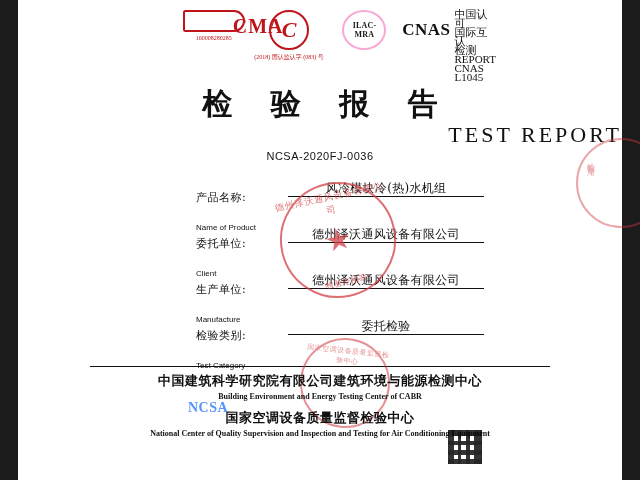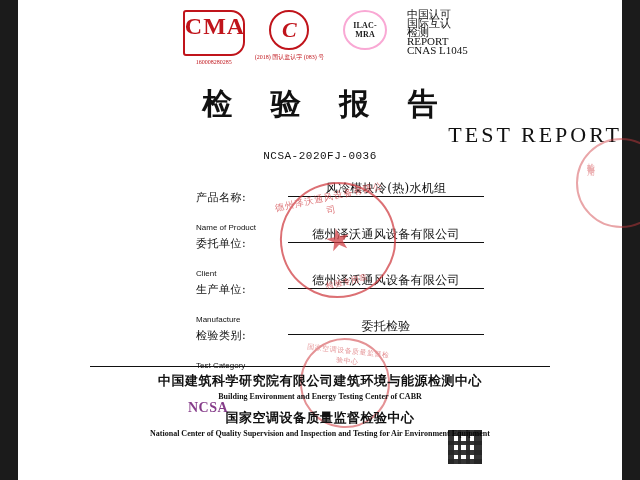--- a/index.html
+++ b/index.html
@@ -47,31 +47,32 @@
     height: 62px;
     display: flex;
     align-items: flex-start;
     justify-content: space-between;
   }
   .cert {
     text-align: center;
     width: 78px;
   }
   .cma-mark {
-    width: 62px; height: 46px;
+    width: 62px; height: 22px;
     margin: 0 auto;
     border: 2px solid #c0141b;
     border-radius: 3px 14px 14px 3px;
     color: #c0141b;
     font-family: "Liberation Serif", serif;
     font-weight: bold;
-    font-size: 24px;
+    font-size: 20px;
     line-height: 28px;
     letter-spacing: 1px;
     box-sizing: border-box;
+    padding-left: 48px;
   }
   .cal-mark {
     width: 40px; height: 40px;
     margin: 0 auto;
     border-radius: 50%;
     border: 2px solid #c0141b;
     color: #c0141b;
     font-size: 22px;
     font-weight: bold;
     line-height: 36px;
@@ -136,21 +137,21 @@
     font-family: "Liberation Serif", serif;
     font-size: 22px;
     letter-spacing: 3px;
     text-indent: 3px;
     color: #111;
   }
   .report-no {
     position: absolute;
     top: 150px; left: 0; width: 604px;
     text-align: center;
-    font-family: Liberation Mono, monospace;
+    font-family: Liberation Sans, sans-serif;
     font-size: 11px;
     letter-spacing: .5px;
     color: #111;
   }
 
   
   .fields {
     position: absolute;
     top: 178px;
     left: 178px;
@@ -307,21 +308,21 @@
     font-size: 8px;
     writing-mode: vertical-rl;
     letter-spacing: 2px;
   }
   .ncsa-mark {
     position: absolute;
     left: 170px; top: 400px;
     font-family: "Liberation Serif", serif;
     font-size: 14px;
     font-weight: bold;
-    color: #701a75;
+    color: #3b82f6;
     opacity: .85;
     letter-spacing: .5px;
   }
   
   .qr {
     position: absolute;
     left: 430px; top: 430px;
     width: 34px; height: 34px;
     background:
       linear-gradient(90deg,#111 0 6px,transparent 6px 10px,#111 10px 13px,transparent 13px 18px,#111 18px 22px,transparent 22px 26px,#111 26px 34px),
@@ -350,20 +351,21 @@
       <div class="cert">
         <div class="cal-mark">C</div>
         <div class="cert-sub">(2018) 国认监认字 (083) 号</div>
       </div>
 
       <div class="cert">
         <div class="ilac-mark">ILAC-MRA</div>
       </div>
 
       <div class="cnas-block">
+        <div class="cnas-mark">CNAS</div>
         <div class="cnas-text">
           <div>中国认可</div>
           <div>国际互认</div>
           <div>检测</div>
           <div>REPORT</div>
           <div>CNAS L1045</div>
         </div>
       </div>
     </div>
 
@@ -428,21 +430,21 @@
     <div class="footer-rule"></div>
 
     <div class="seal-round" id="seal-footer">
       <div class="ring-text">国家空调设备质量监督检验中心</div>
     </div>
 
     <div class="footer">
       <div class="f-cn1">中国建筑科学研究院有限公司建筑环境与能源检测中心</div>
       <div class="f-en1">Building Environment and Energy Testing Center of CABR</div>
       <div class="f-cn2">国家空调设备质量监督检验中心</div>
-      <div class="f-en2">National Center of Quality Supervision and Inspection and Testing for Air Environment Equipment</div>
+      <div class="f-en2">National Center of Quality Supervision and Inspection and Testing for Air Conditioning Equipment</div>
     </div>
 
     <div class="ncsa-mark">NCSA</div>
 
     <div class="qr"></div>
 
   </div>
 </div>
 
 </body></html>

